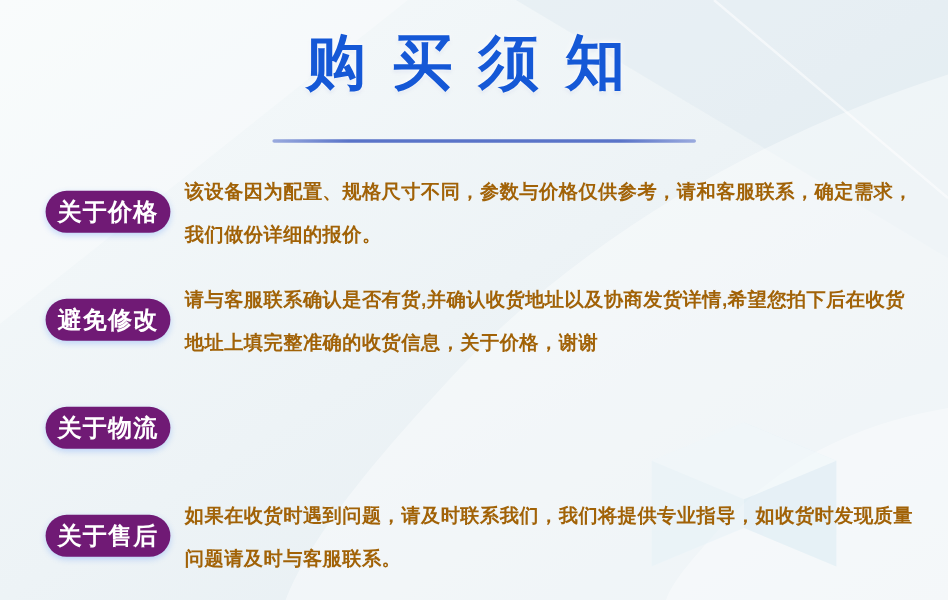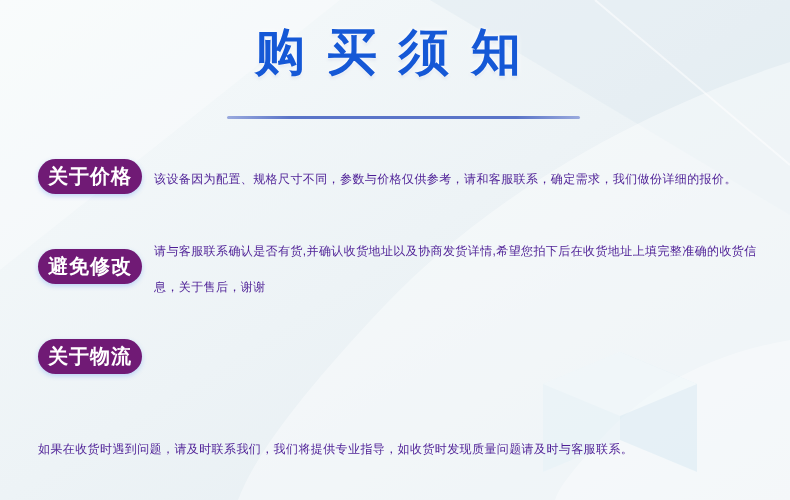--- a/index.html
+++ b/index.html
@@ -55,23 +55,23 @@
     font-size: 20px;
     font-weight: 700;
     letter-spacing: 1px;
     display: flex; align-items: center; justify-content: center;
     box-shadow: 0 2px 5px rgba(31,107,247,0.25);
   }
   .section-text {
     flex: 1 1 auto;
     margin: 0;
     max-width: 618px;
-    color: #4c1d95;
-    font-size: 12px;
-    font-weight: 400;
+    color: #a16207;
+    font-size: 16px;
+    font-weight: 700;
     line-height: 36px;
     letter-spacing: 0.4px;
   }
 </style>
 </head>
 <body>
 
 <svg class="bg-svg" viewBox="0 0 790 500" preserveAspectRatio="none" aria-hidden="true">
   <defs>
     <linearGradient id="bgGrad" x1="0" y1="0" x2="1" y2="1">
@@ -103,25 +103,26 @@
 
   <div class="sections">
 
     <div class="section-row">
       <div class="badge">关于价格</div>
       <p class="section-text">该设备因为配置、规格尺寸不同，参数与价格仅供参考，请和客服联系，确定需求，我们做份详细的报价。</p>
     </div>
 
     <div class="section-row">
       <div class="badge">避免修改</div>
-      <p class="section-text">请与客服联系确认是否有货,并确认收货地址以及协商发货详情,希望您拍下后在收货地址上填完整准确的收货信息，关于售后，谢谢</p>
+      <p class="section-text">请与客服联系确认是否有货,并确认收货地址以及协商发货详情,希望您拍下后在收货地址上填完整准确的收货信息，关于价格，谢谢</p>
     </div>
 
     <div class="section-row">
       <div class="badge">关于物流</div>
     </div>
 
     <div class="section-row">
+      <div class="badge">关于售后</div>
       <p class="section-text">如果在收货时遇到问题，请及时联系我们，我们将提供专业指导，如收货时发现质量问题请及时与客服联系。</p>
     </div>
 
   </div>
 </div>
 
 </body></html>

